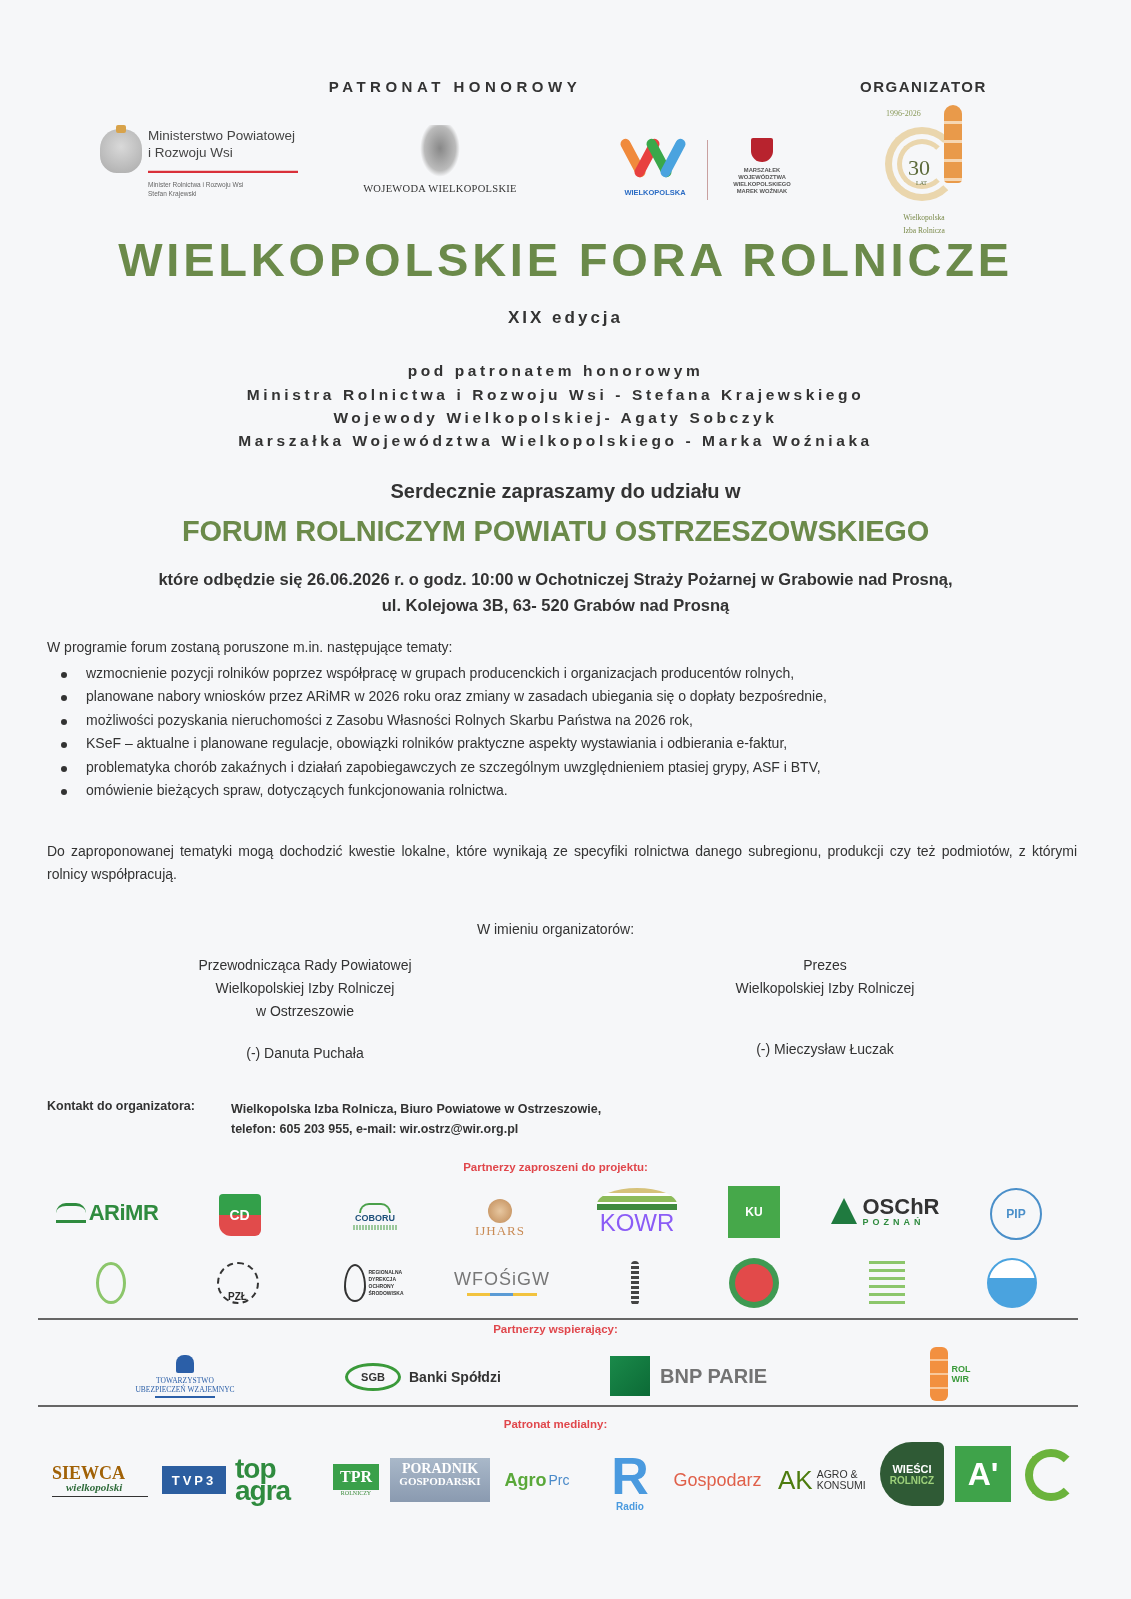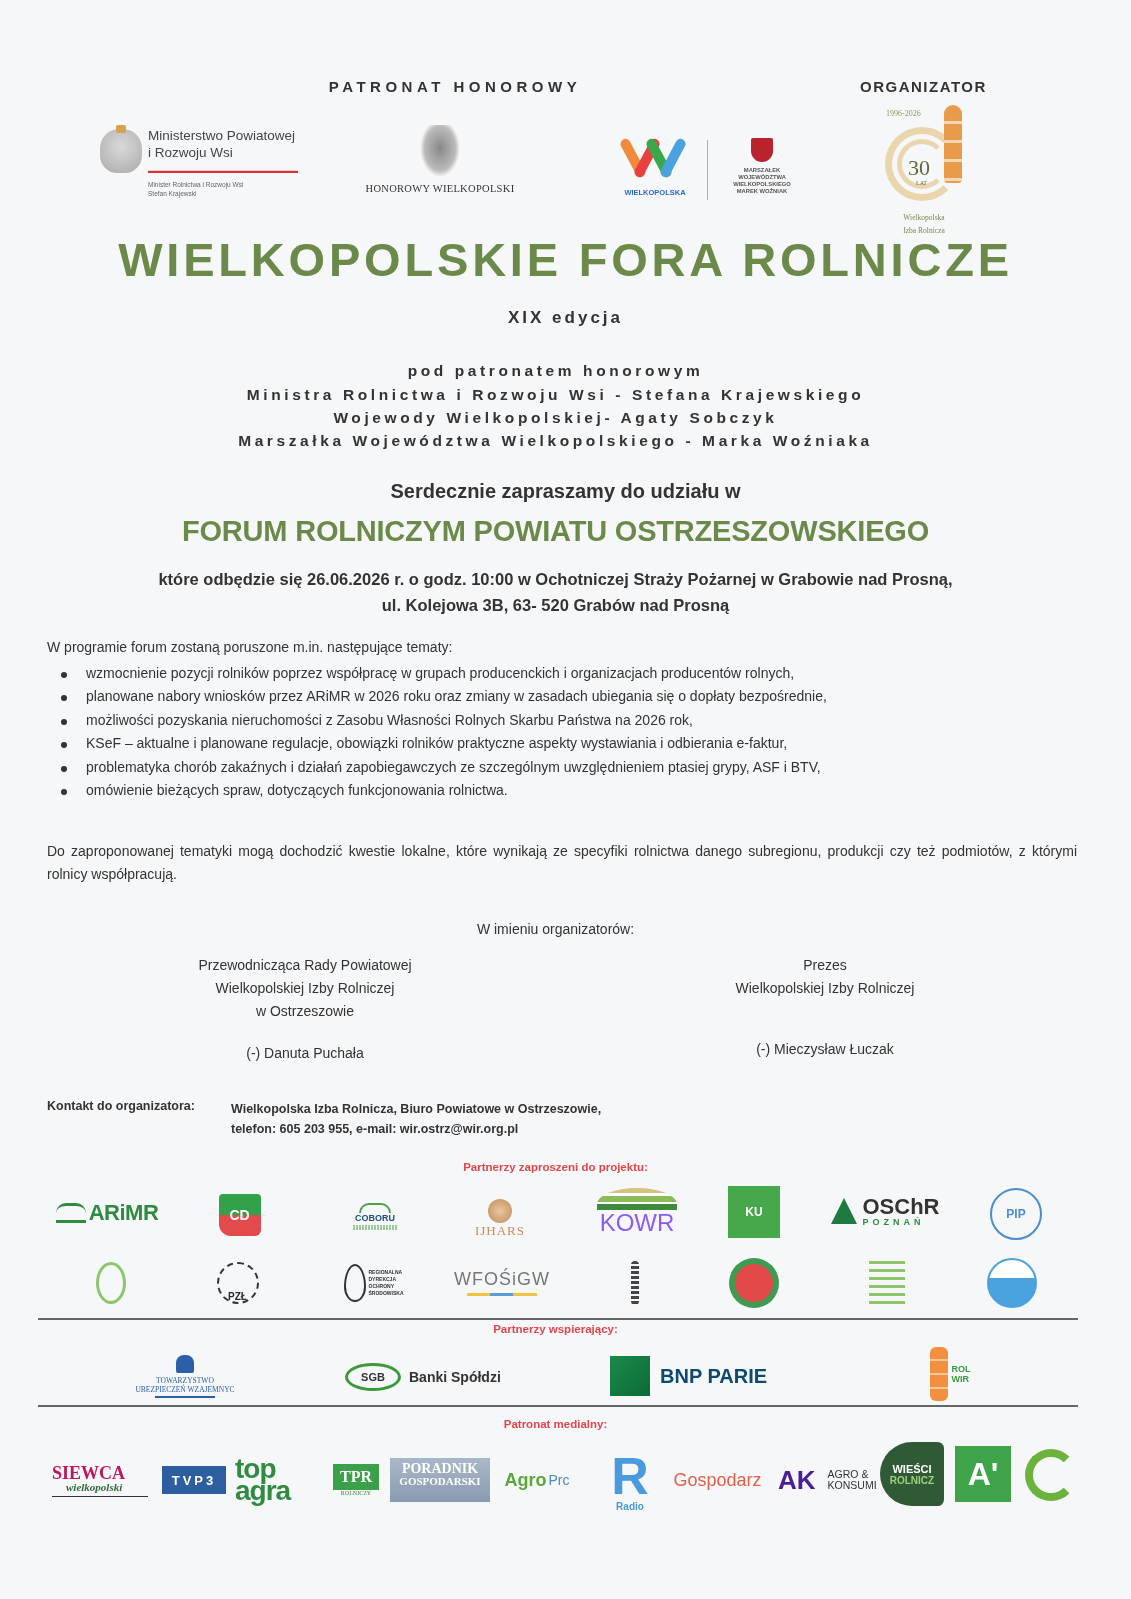--- a/index.html
+++ b/index.html
@@ -127,49 +127,49 @@
 
   .lg-tuw { left: 125px; top: 1350px; width: 120px; height: 52px; flex-direction: column; }
   .lg-tuw .ic { width: 18px; height: 18px; background: #2b5fa8; border-radius: 8px 8px 2px 2px; }
   .lg-tuw .t { font-family: "Liberation Serif", serif; font-size: 7.5px; color: #2b5fa8; line-height: 9px; text-align: center; margin-top: 3px; }
   .lg-tuw .u { width: 60px; height: 2px; background: #2b5fa8; margin-top: 2px; }
   .lg-sgb { left: 345px; top: 1360px; width: 180px; height: 34px; justify-content: flex-start; }
   .lg-sgb .ov { width: 56px; height: 28px; border: 3px solid #3a9a3a; border-radius: 50%; box-sizing: border-box; display: flex; align-items: center; justify-content: center; font-size: 11px; font-weight: bold; color: #333; margin-right: 8px; }
   .lg-sgb .t { font-size: 14px; font-weight: bold; color: #333; }
   .lg-bnp { left: 610px; top: 1356px; width: 180px; height: 40px; justify-content: flex-start; }
   .lg-bnp .sq { width: 40px; height: 40px; background: linear-gradient(135deg, #1a8a4a, #0c6a36); margin-right: 10px; }
-  .lg-bnp .t { font-size: 20px; font-weight: bold; color: #0c4a6e; }
+  .lg-bnp .t { font-size: 20px; font-weight: bold; color: #737373; }
   .lg-rolwir { left: 915px; top: 1346px; width: 70px; height: 56px; }
   .lg-rolwir .ear { width: 18px; height: 54px; background: repeating-linear-gradient(#f29040 0 12px, #f8c89c 12px 14px); border-radius: 6px; margin-right: 4px; }
   .lg-rolwir .t { font-size: 9px; font-weight: bold; color: #3a9a3a; line-height: 10px; }
 
   .lg-m { top: 1450px; height: 60px; }
   .lg-siewca { left: 52px; width: 100px; flex-direction: column; align-items: flex-start; }
-  .lg-siewca .t1 { font-family: "Liberation Serif", serif; font-size: 18px; font-weight: bold; color: #be185d; line-height: 18px; }
+  .lg-siewca .t1 { font-family: "Liberation Serif", serif; font-size: 18px; font-weight: bold; color: #a16207; line-height: 18px; }
   .lg-siewca .t2 { font-family: "Liberation Serif", serif; font-size: 11px; font-style: italic; font-weight: bold; color: #2f6b3a; margin-left: 14px; line-height: 11px; }
   .lg-siewca .u { width: 96px; height: 1px; background: #333; margin-top: 3px; }
   .lg-tvp { left: 162px; width: 64px; }
   .lg-tvp .s { width: 64px; height: 28px; background: #2c5ea0; color: #fff; font-size: 13px; font-weight: bold; letter-spacing: 3px; display: flex; align-items: center; justify-content: center; }
   .lg-topagra { left: 235px; width: 80px; flex-direction: column; align-items: flex-start; }
   .lg-topagra .t { font-size: 28px; font-weight: bold; color: #2f8b3f; line-height: 22px; letter-spacing: -1px; }
   .lg-tpr { left: 332px; width: 48px; flex-direction: column; }
   .lg-tpr .s { width: 46px; height: 26px; background: #3aa04a; color: #fff; font-family: "Liberation Serif", serif; font-size: 16px; font-weight: bold; display: flex; align-items: center; justify-content: center; }
   .lg-tpr .t { font-family: "Liberation Serif", serif; font-size: 6px; color: #3a8a3a; }
   .lg-poradnik { left: 390px; width: 100px; }
   .lg-poradnik .s { width: 100px; height: 44px; background: linear-gradient(#a9b8c9, #8a9ab0); color: #fff; font-family: "Liberation Serif", serif; font-weight: bold; font-size: 14px; line-height: 13px; padding-top: 4px; text-align: center; box-sizing: border-box; }
   .lg-agropro { left: 497px; width: 80px; }
   .lg-agropro .t1 { font-size: 18px; font-weight: bold; color: #5aa83a; }
   .lg-agropro .t2 { font-size: 14px; color: #4a8ac9; margin-left: 2px; }
   .lg-radio { left: 605px; top: 1446px; width: 50px; height: 70px; flex-direction: column; }
   .lg-radio .r { font-size: 52px; font-weight: bold; color: #4a9adf; line-height: 50px; }
   .lg-radio .t { font-size: 10px; font-weight: bold; color: #4a9adf; }
   .lg-gosp { left: 670px; width: 95px; }
   .lg-gosp .t { font-size: 18px; color: #e0604a; }
   .lg-agrok { left: 778px; width: 95px; justify-content: flex-start; }
-  .lg-agrok .k { font-size: 26px; font-weight: bold; color: #4c1d95; margin-right: 12px; }
+  .lg-agrok .k { font-size: 26px; font-weight: normal; color: #4d7c0f; margin-right: 4px; }
   .lg-agrok .t { font-size: 10.5px; color: #333; line-height: 11px; }
   .lg-wiesci { left: 880px; top: 1442px; width: 64px; height: 64px; border-radius: 50% 10% 10% 50%; background: #2f5a35; flex-direction: column; }
   .lg-wiesci .t1 { font-size: 11px; font-weight: bold; color: #fff; }
   .lg-wiesci .t2 { font-size: 10px; font-weight: bold; color: #9cd07a; }
   .lg-a { left: 955px; top: 1446px; width: 56px; height: 56px; background: #3fa34a; }
   .lg-a .t { font-size: 32px; font-weight: bold; color: #fff; }
   .lg-leaf { left: 1022px; top: 1446px; width: 58px; height: 58px; }
   .lg-leaf .s { width: 52px; height: 52px; border-radius: 50%; border: 8px solid #6bb33c; border-right-color: transparent; box-sizing: border-box; }
 </style>
 </head>
@@ -186,21 +186,21 @@
     </div>
   <div class="bar"></div>
   <div class="t2">
       <div>Minister Rolnictwa i Rozwoju Wsi</div>
       <div>Stefan Krajewski</div>
     </div>
 </div>
 
 <div class="abs logo-woj center">
   <div class="eagle"></div>
-  <div class="t">HONOROWY WIELKOPOLSKI</div>
+  <div class="t">WOJEWODA WIELKOPOLSKIE</div>
 </div>
 
 <div class="abs logo-wlkp center">
   <div class="w">
     <span style="left:8px;top:2px;background:#f08a3c;transform:rotate(-28deg);"></span>
     <span style="left:22px;top:2px;background:#e8403f;transform:rotate(28deg);"></span>
     <span style="left:34px;top:2px;background:#3aa84a;transform:rotate(-28deg);"></span>
     <span style="left:48px;top:2px;background:#4aa3df;transform:rotate(28deg);"></span>
   </div>
   <div class="t">WIELKOPOLSKA</div>

